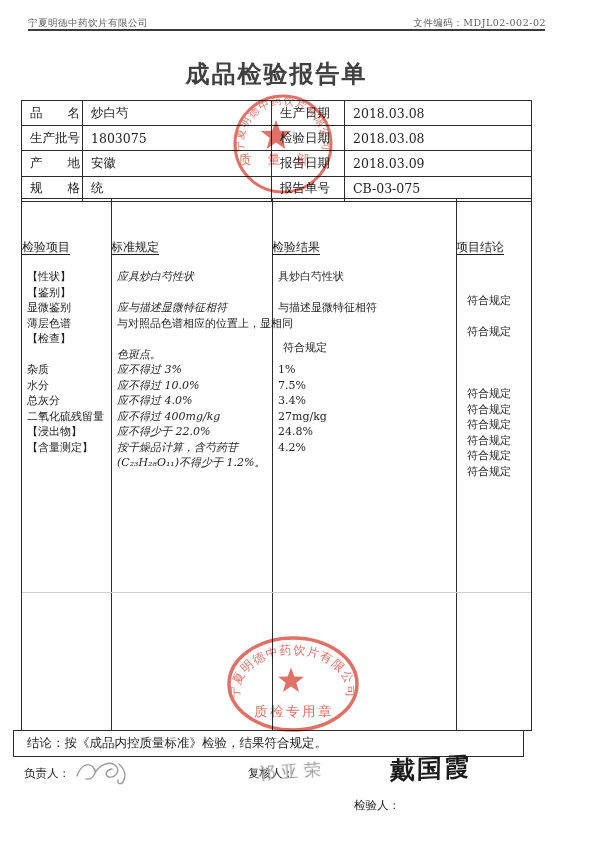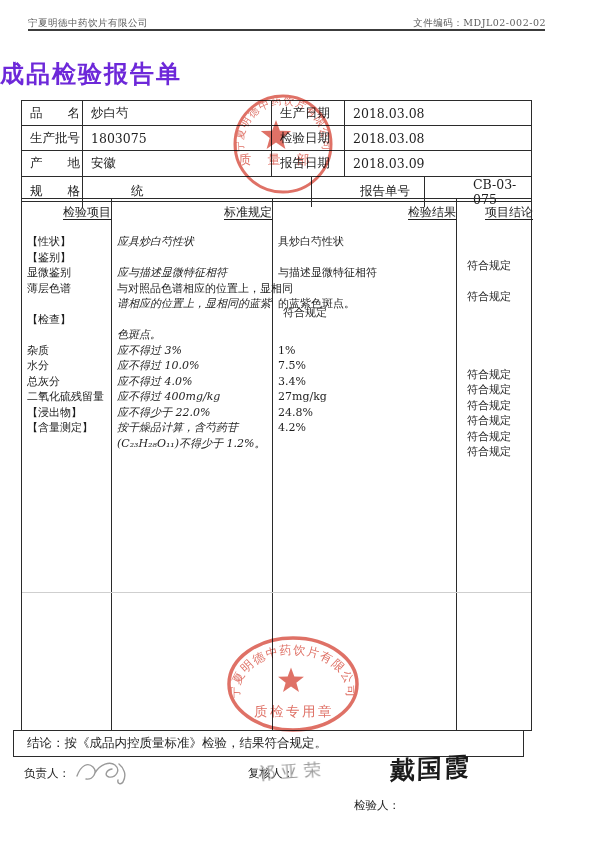--- a/index.html
+++ b/index.html
@@ -15,49 +15,49 @@
   }
   .hdr-code{
     position:absolute; right:77px; top:17px; font-size:9.5px; color:#5d5d5d;
     letter-spacing:.5px; filter:blur(.3px);
   }
   .hdr-rule{
     position:absolute; left:28px; top:29px; width:517px; height:2px; background:#3c3c3c;
   }
   
   .title{
-    position:absolute; left:0; right:70px; top:58px; 
-    font-size:24px; font-weight:bold; letter-spacing:2px; color:#6d28d9;
+    position:absolute; left:0; right:70px; top:58px; text-align:center;
+    font-size:24px; font-weight:bold; letter-spacing:2px; color:#404040;
   }
   
   .info-table{
     position:absolute; left:21px; top:100px; width:511px;
     border:1.4px solid #2b2b2b; box-sizing:border-box;
   }
   .info-row{
     display:grid; grid-template-columns:61px 189px 73px 1fr; height:24.2px;
     border-bottom:1px solid #2b2b2b;
   }
-  .info-row:last-child{border-bottom:none;gap:40px;}
+  .info-row:last-child{border-bottom:none;}
   .info-row>div{
     display:flex; align-items:center; font-size:12.5px; padding-left:8px;
     box-sizing:border-box;
   }
   .ic-label{border-right:1px solid #2b2b2b;}
   .ic-value{border-right:1px solid #2b2b2b;}
   .ic-label2{border-right:1px solid #2b2b2b;}
   .ic-value2{font-size:12px;}
   
   .insp-table{
     position:absolute; left:21px; top:198px; width:511px; height:533px;
     border:1.4px solid #2b2b2b; box-sizing:border-box;
   }
   .insp-head{
     display:grid; grid-template-columns:89px 161px 184px 77px;
-    height:26px; align-items:center; text-align:right; font-size:12px;
+    height:26px; align-items:center; text-align:left; font-size:12px;margin-top:35px;
   }
   .insp-head span{text-decoration:underline; text-underline-offset:3px;}
   .insp-body{padding-top:9px;}
   .insp-line{
     display:grid; grid-template-columns:89px 161px 184px 77px;
     height:15.5px; line-height:15.5px; font-size:11px; white-space:nowrap;
   }
   .cell-item{padding-left:5px;}
   .cell-standard{padding-left:6px;font-style:italic;}
   .cell-result{padding-left:6px;}
@@ -154,26 +154,20 @@
         <div class="insp-line">
         <div class="cell-item">显微鉴别</div>
         <div class="cell-standard">应与描述显微特征相符</div>
         <div class="cell-result">与描述显微特征相符</div>
         <div class="cell-conclusion">符合规定</div>
       </div>
         <div class="insp-line">
         <div class="cell-item">薄层色谱</div>
         <div class="cell-result">与对照品色谱相应的位置上，显相同</div>
         <div class="cell-conclusion">符合规定</div>
-      </div>
-        <div class="insp-line">
-        <div class="cell-item">&nbsp;</div>
-        <div class="cell-standard">谱相应的位置上，显相同的蓝紫</div>
-        <div class="cell-result">的蓝紫色斑点。</div>
-        <div class="cell-conclusion">&nbsp;</div>
       </div>
         <div class="insp-line">
         <div class="cell-item">【检查】</div>
         <div class="cell-standard">&nbsp;</div>
         <div class="cell-result">&nbsp;</div>
         <div class="cell-conclusion">&nbsp;</div>
       </div>
         <div class="insp-line">
         <div class="cell-item">&nbsp;</div>
         <div class="cell-standard">色斑点。</div>

